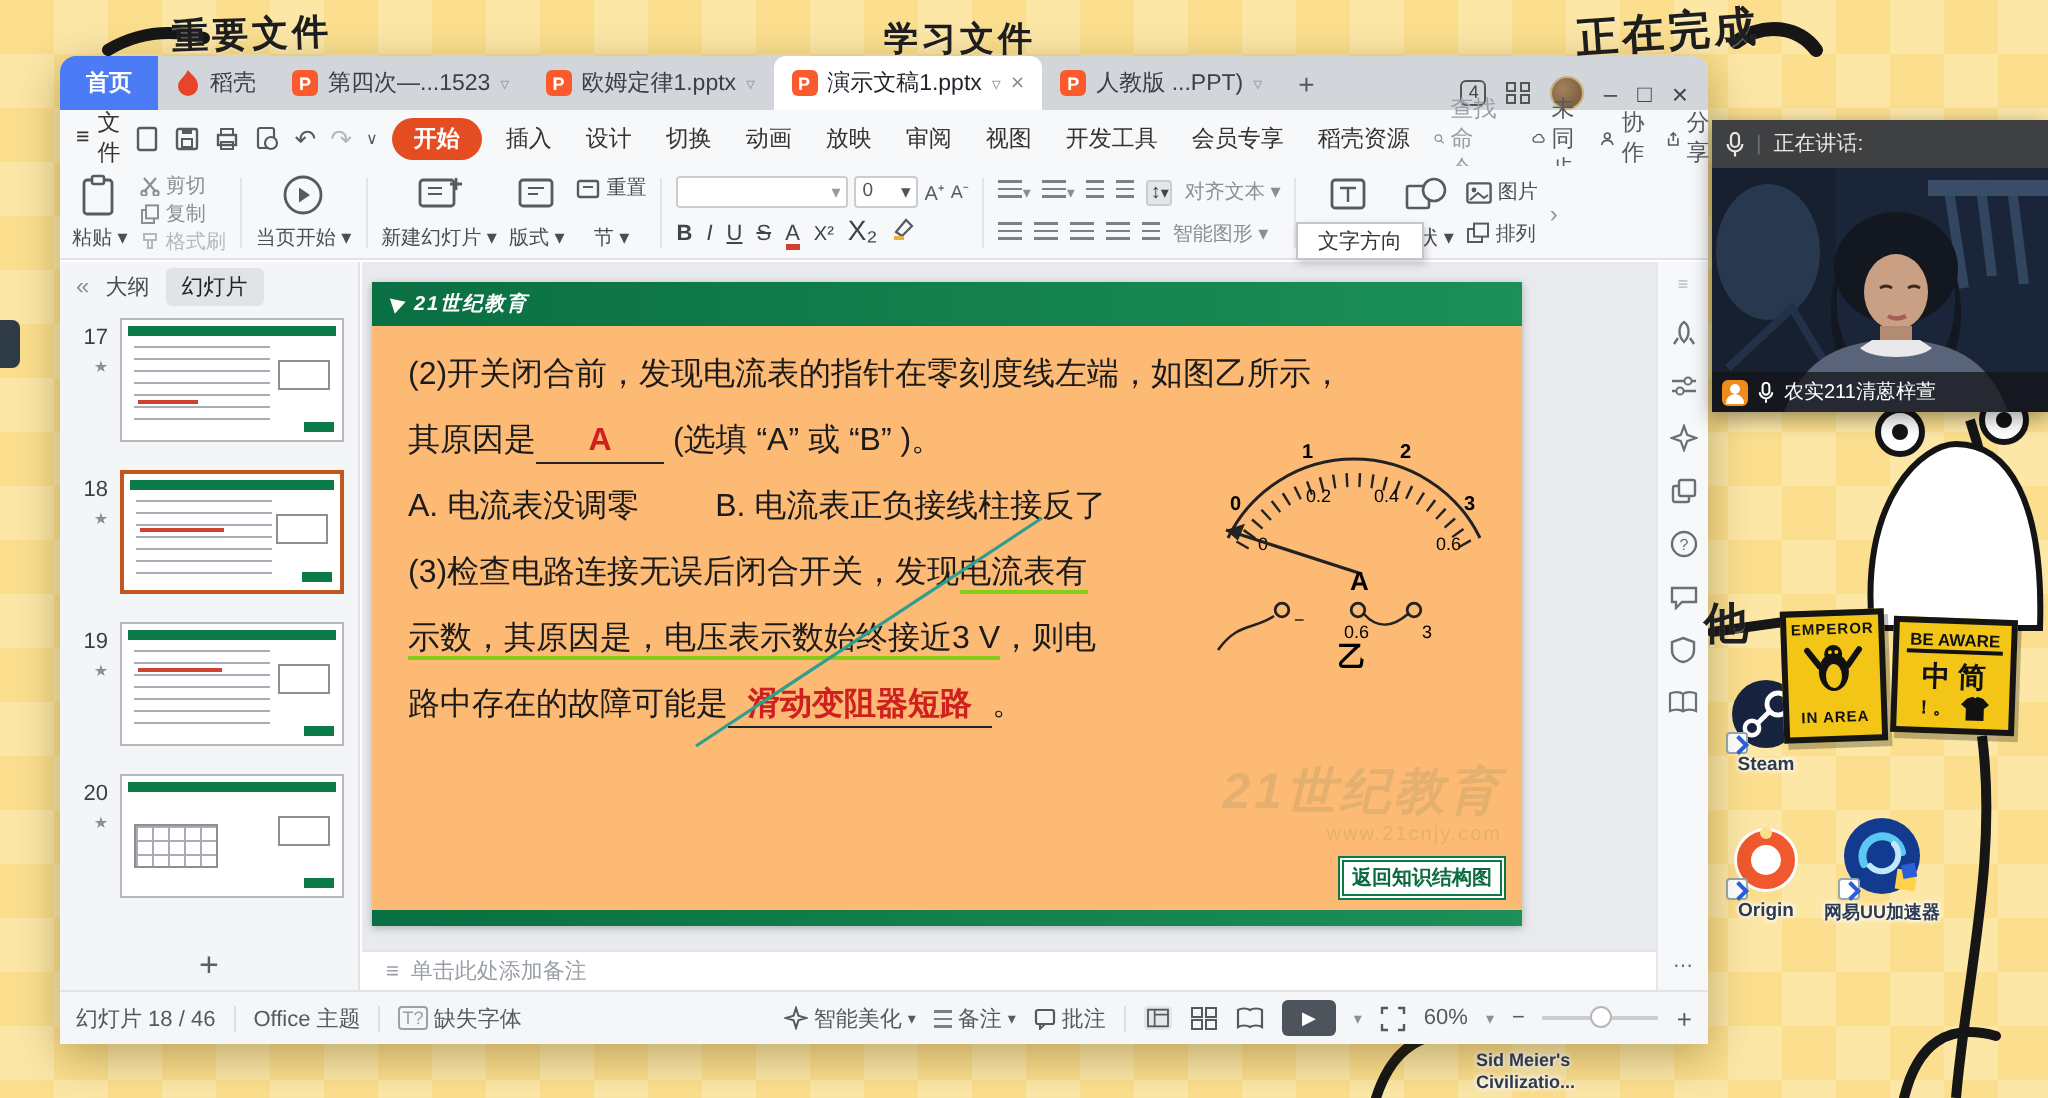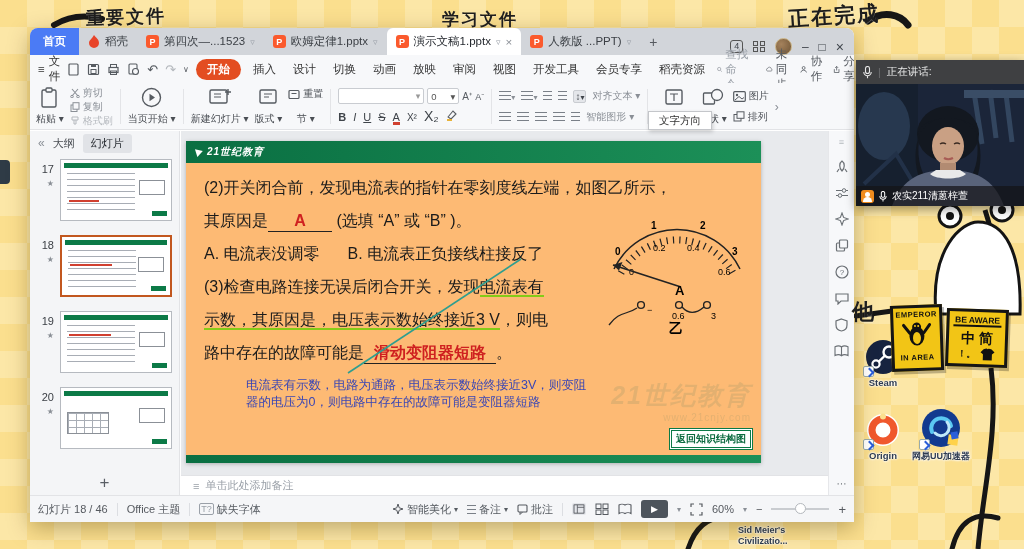--- a/index.html
+++ b/index.html
@@ -81,21 +81,21 @@
   .slide{position:absolute;left:5px;top:10px;width:575px;height:322px;background:#fdba74;box-shadow:0 1px 4px rgba(0,0,0,.25);}
   .band{position:absolute;left:0;top:0;right:0;height:22px;background:linear-gradient(90deg,#0a6f42,#1c9058);display:flex;align-items:center;padding-left:10px;gap:4px;}
   .bandlogo{color:#fff;font-size:10px;font-weight:bold;font-style:italic;letter-spacing:1px;}
   .bandmark{width:0;height:0;border-left:7px solid #fff;border-top:4px solid transparent;border-bottom:4px solid transparent;transform:rotate(-18deg);}
   .bband{position:absolute;left:0;bottom:0;right:0;height:8px;background:linear-gradient(90deg,#0a6f42,#1c9058);}
   .stext{position:absolute;left:18px;top:30px;width:545px;font-size:16px;line-height:33px;color:#1b1b1b;font-weight:500;}
   .blank{display:inline-block;min-width:64px;text-align:center;border-bottom:1.5px solid #222;line-height:20px;}
   .red{color:#cf2020;font-weight:bold;}
   .blank2{display:inline-block;padding:0 10px;border-bottom:1.5px solid #222;line-height:20px;}
   .tl{border-bottom:2px solid #84cc16;margin-top:40px;}
-  .gapb{margin-left:28px;}
+  .gapb{margin-left:38px;}
   .snote{position:absolute;left:60px;top:236px;width:450px;font-size:12.5px;line-height:17px;color:#3a46b4;}
   .wmark{position:absolute;left:330px;top:238px;width:235px;opacity:.13;color:#3e6f58;text-align:right;pointer-events:none;}
   .wmark .w1{font-size:25px;font-weight:900;font-style:italic;letter-spacing:2px;}
   .wmark .w2{font-size:10px;letter-spacing:1px;}
   .backbtn{position:absolute;right:8px;bottom:13px;border:1px solid #0c7a47;box-shadow:0 0 0 1px #fff inset,0 0 0 2px #0c7a47 inset;
            background:#fff;color:#0c6b40;font-size:10px;font-weight:bold;padding:3px 6px;}
   
   .statusbar{position:absolute;left:0;bottom:0;right:0;height:27px;background:#f5f6f8;border-top:1px solid #e2e3e6;
              display:flex;align-items:center;font-size:11px;color:#55595f;padding:0 8px;gap:9px;}
   .sdiv{width:1px;height:13px;background:#dcdee2;}
@@ -593,24 +593,20 @@
             <text x="110" y="120" font-size="9">3</text>
             <path d="M8,126 C18,112 26,116 36,109" fill="none" stroke="#222" stroke-width="1.3"></path>
             <path d="M81,108 C88,116 96,114 103,108" fill="none" stroke="#222" stroke-width="1.3"></path>
             <text x="68" y="134" font-size="14" font-weight="bold">乙</text>
           </svg>
 
           <svg style="position:absolute;left:0;top:0;pointer-events:none;" width="575" height="322" viewBox="0 0 575 322">
             <line x1="335" y1="118" x2="162" y2="232" stroke="#2e9e8f" stroke-width="1.6"></line>
           </svg>
 
-          <div class="snote">
-            <div>电流表有示数，电路为通路，电压表示数始终接近3V，则变阻</div>
-            <div>器的电压为0，则电路中存在的故障可能是变阻器短路</div>
-          </div>
 
           <div class="wmark">
             <div class="w1">21世纪教育</div>
             <div class="w2">www.21cnjy.com</div>
           </div>
 
           <div class="backbtn">返回知识结构图</div>
           <div class="bband"></div>
         </div>
       </div>

